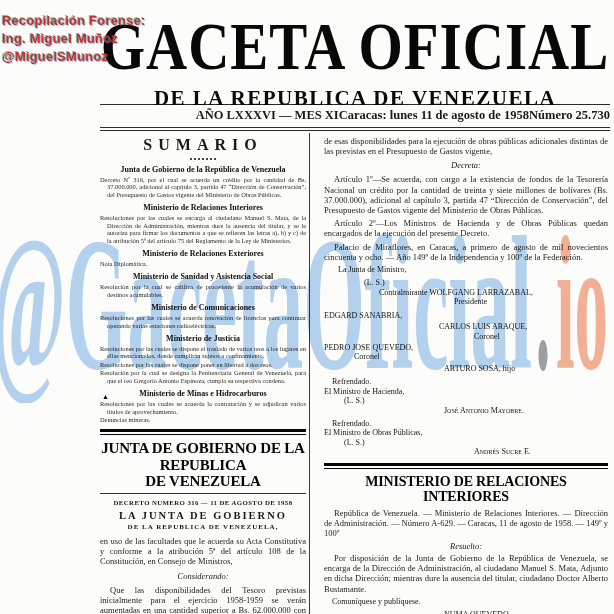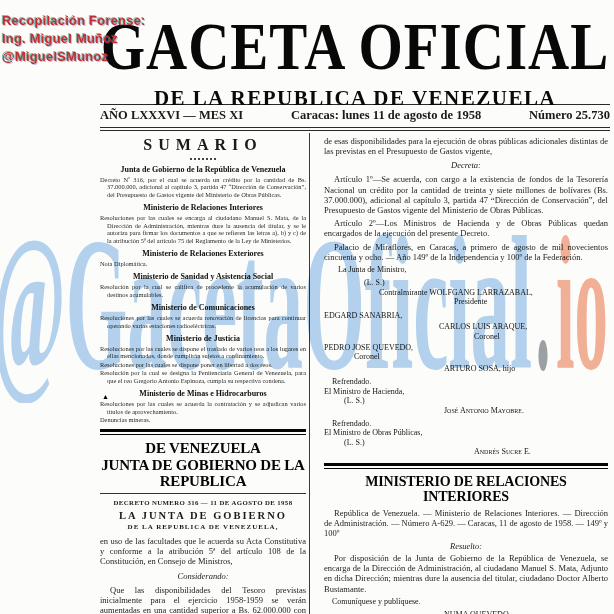--- a/index.html
+++ b/index.html
@@ -34,21 +34,21 @@
     transform:scaleY(1.18);transform-origin:top center;
     margin-top:8px;white-space:nowrap;color:#080808;
   }
   .mast-sub{
     font-size:21px;font-weight:bold;letter-spacing:1.5px;margin-top:13px;
     white-space:nowrap;color:#0a0a0a;
   }
   .date-rule-top{position:absolute;left:100px;top:104px;width:510px;border-top:1.5px solid #2a2a2a;}
   .date-bar{
     position:absolute;left:100px;top:108px;width:510px;
-    display:flex;justify-content:space-between;align-items:center;
+    display:flex;justify-content:flex-end;align-items:center;
     font-size:12.5px;font-weight:bold;white-space:nowrap;
   }
   .date-rule-bottom{position:absolute;left:100px;top:127px;width:510px;border-top:1px solid #2a2a2a;border-bottom:1.5px solid #2a2a2a;height:2px;}
   
   .col-divider{position:absolute;left:309px;top:133px;height:481px;width:1px;background:#3a3a3a;}
   .col-left{position:absolute;left:100px;top:136px;width:206px;}
   .col-right{position:absolute;left:324px;top:136px;width:284px;}
   
   .sum-title{text-align:center;font-size:16px;font-weight:bold;letter-spacing:6px;}
   .sum-squiggle{width:26px;margin:2px auto 4px auto;border-bottom:2px dotted #444;height:2px;}
@@ -137,22 +137,22 @@
     <div style="position:relative;">
       <span class="ink-blot" style="left:2px;top:4px;">▲</span>
       <div class="sum-heading">Ministerio de Minas e Hidrocarburos</div>
     </div>
     <p class="sum-item">Resoluciones por las cuales se acuerda la contratación y se adjudican varios títulos de aprovechamiento.</p>
     <p class="sum-item">Denuncias mineras.</p>
 
     <div class="heavy-rule"></div>
 
     <div class="art-heading">
+      <div>JUNTA DE GOBIERNO DE LA REPUBLICA</div>
       <div>DE VENEZUELA</div>
-      <div>JUNTA DE GOBIERNO DE LA REPUBLICA</div>
     </div>
     <div class="thin-rule"></div>
 
     <div class="decree-line">DECRETO NUMERO 316 — 11 DE AGOSTO DE 1958</div>
     <div class="authority">LA JUNTA DE GOBIERNO</div>
     <div class="authority-sub">DE LA REPUBLICA DE VENEZUELA,</div>
 
     <p class="body-par">en uso de las facultades que le acuerda su Acta Constitutiva y conforme a la atribución 5ª del artículo 108 de la Constitución, en Consejo de Ministros,</p>
     <div class="label-italic">Considerando:</div>
     <p class="body-par indent">Que las disponibilidades del Tesoro previstas inicialmente para el ejercicio 1958-1959 se verán aumentadas en una cantidad superior a Bs. 62.000.000 con los saldos no utilizables de los créditos restantes del Presupuesto 1957-1958 del Ministerio de Obras Públicas,</p>

